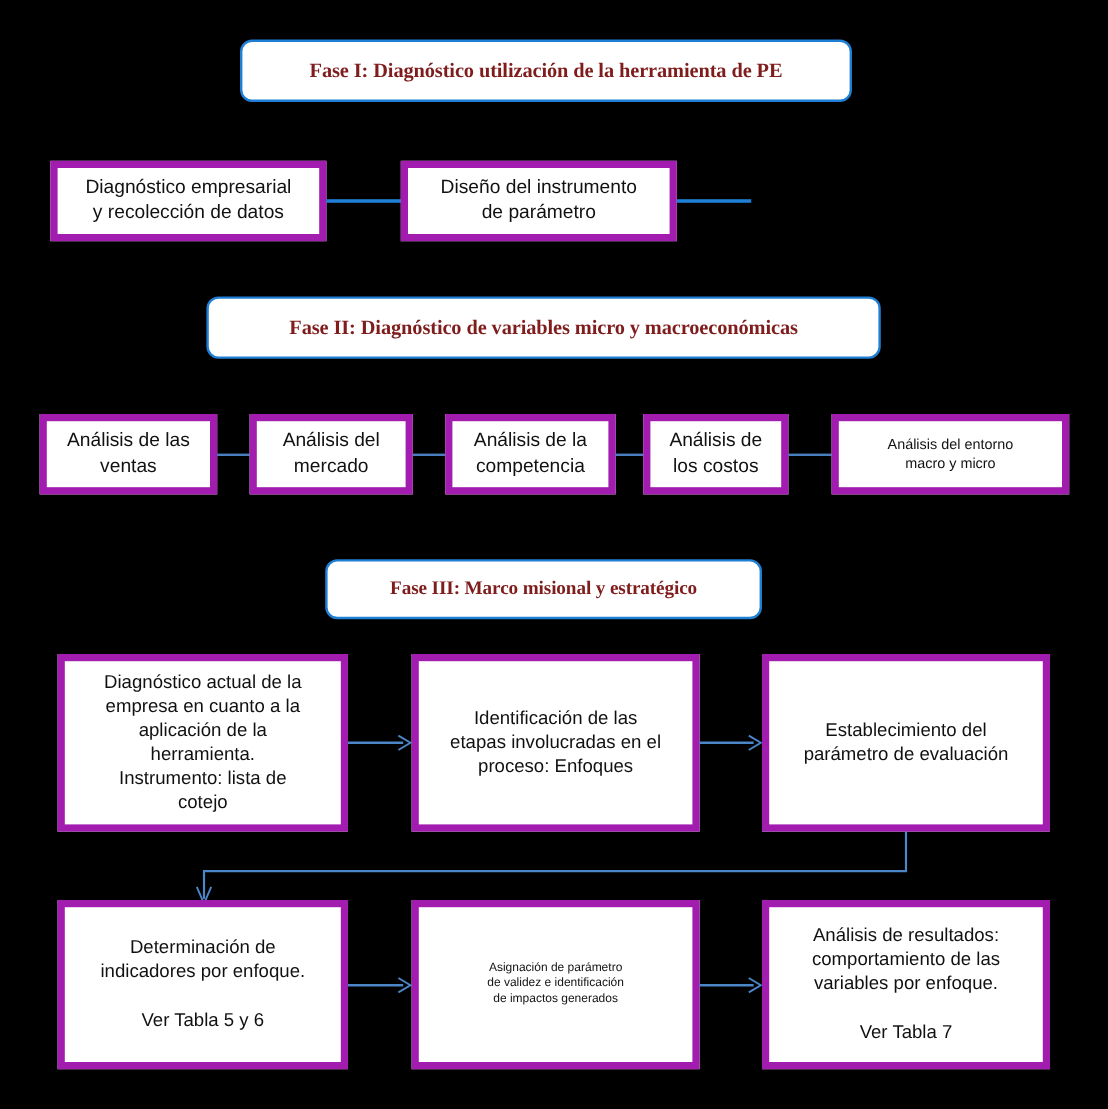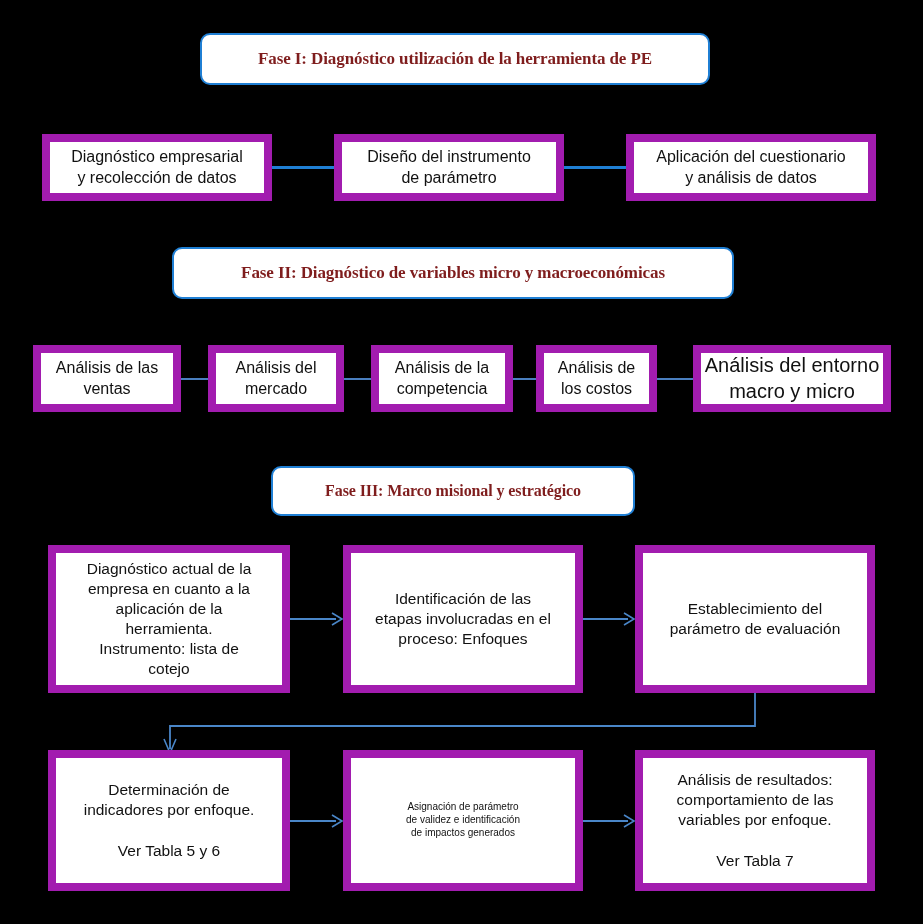--- a/index.html
+++ b/index.html
@@ -31,21 +31,21 @@
     letter-spacing: -0.1px;
     text-align: center;
     line-height: 1.15;
     font-family: Liberation Serif, serif;
   }
 
   
   .box {
     position: absolute;
     background: #ffffff;
-    border: 8px solid #a21caf;
+    border: 6px solid #a21caf;
     box-sizing: border-box;
     display: flex;
     align-items: center;
     justify-content: center;
     color: #111111;
     text-align: center;
     line-height: 1.28;
     padding: 2px 0;
   }
   .box .txt { display: block; width: 100%; white-space: pre-line; }
@@ -88,24 +88,20 @@
   <div class="box" style="left:42px; top:134px; width:230px; height:67px; font-size:16px;">
     <span class="txt">Diagnóstico empresarial
 y recolección de datos</span>
   </div>
   <div class="link" style="left:272px; top:166px; width:62px;"></div>
   <div class="box" style="left:334px; top:134px; width:230px; height:67px; font-size:16px;">
     <span class="txt">Diseño del instrumento
 de parámetro</span>
   </div>
   <div class="link" style="left:564px; top:166px; width:62px;"></div>
-  <div class="box" style="left:626px; top:134px; width:250px; height:67px; font-size:16px;">
-    <span class="txt">Aplicación del cuestionario
-y análisis de datos</span>
-  </div>
 
   <div class="phase-header" style="left:172px; top:247px; width:562px; height:52px; font-size:17px;">
     <span>Fase II: Diagnóstico de variables micro y macroeconómicas</span>
   </div>
 
   <div class="box" style="left:33px; top:345px; width:148px; height:67px; font-size:16px;">
     <span class="txt">Análisis de las
 ventas</span>
   </div>
   <div class="link-thin" style="left:181px; top:378px; width:27px;"></div>
@@ -117,21 +113,21 @@
   <div class="box" style="left:371px; top:345px; width:142px; height:67px; font-size:16px;">
     <span class="txt">Análisis de la
 competencia</span>
   </div>
   <div class="link-thin" style="left:513px; top:378px; width:23px;"></div>
   <div class="box" style="left:536px; top:345px; width:121px; height:67px; font-size:16px;">
     <span class="txt">Análisis de
 los costos</span>
   </div>
   <div class="link-thin" style="left:657px; top:378px; width:36px;"></div>
-  <div class="box" style="left:693px; top:345px; width:198px; height:67px; font-size:20px;">
+  <div class="box" style="left:693px; top:345px; width:198px; height:67px; font-size:12px;">
     <span class="txt">Análisis del entorno
 macro y micro</span>
   </div>
 
   <div class="phase-header" style="left:271px; top:466px; width:364px; height:50px; font-size:16px;">
     <span>Fase III: Marco misional y estratégico</span>
   </div>
 
   <div class="box tall-text" style="left:48px; top:545px; width:242px; height:148px; font-size:15.5px;">
     <span class="txt">Diagnóstico actual de la

